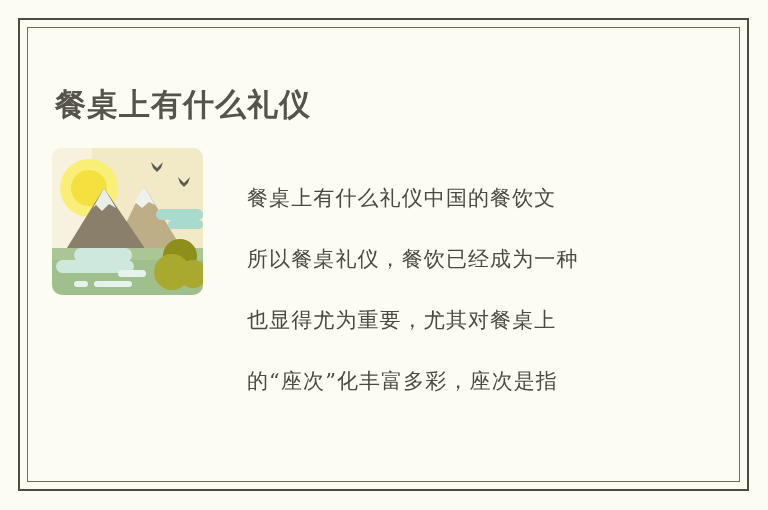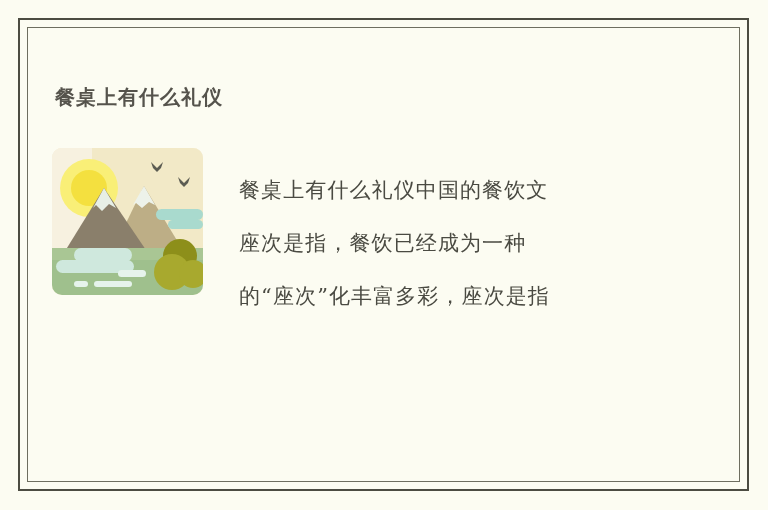--- a/index.html
+++ b/index.html
@@ -50,21 +50,21 @@
     top: 0;
     width: 768px;
     height: 510px;
   }
 
   .article-title {
     position: absolute;
     left: 55px;
     top: 64px;
     font-family: "Liberation Sans", "DejaVu Sans", sans-serif;
-    font-size: 20px;
+    font-size: 31px;
     line-height: 40px;
     color: #55534c;
     letter-spacing: 1px;
     white-space: nowrap;
   }
 
   
   .thumb {
     position: absolute;
     left: 52px;
@@ -84,21 +84,21 @@
     top: 160px;
     width: 420px;
     font-family: "DejaVu Serif", "Liberation Serif", serif;
     font-size: 21px;
     line-height: 45px;
     color: #4a4a42;
     letter-spacing: 1.1px;
     text-align: justify;
   }
   .article-body p {
-    margin: 8px;
+    margin: 16px;
   }
 </style>
 </head>
 <body>
 
 <div id="page">
 
   <div class="frame-outer"></div>
   <div class="frame-inner"></div>
 
@@ -143,18 +143,19 @@
         <circle cx="120" cy="124" r="18" fill="#a8a92e"></circle>
         <circle cx="141" cy="126" r="14" fill="#a8a92e"></circle>
 
         <path d="M99 14 l6 6 l6 -6 l-2 6 l-4 4 l-4 -4 z" fill="#5c5c52"></path>
         <path d="M126 29 l6 6 l6 -6 l-2 6 l-4 4 l-4 -4 z" fill="#5c5c52"></path>
       </svg>
     </div>
 
     <div class="article-body">
       <p>餐桌上有什么礼仪中国的餐饮文</p>
-      <p>座次是指，餐饮已经成为一种</p>
+      <p>所以餐桌礼仪，餐饮已经成为一种</p>
+      <p>也显得尤为重要，尤其对餐桌上</p>
       <p>的“座次”化丰富多彩，座次是指</p>
     </div>
 
   </div>
 </div>
 
 </body></html>

